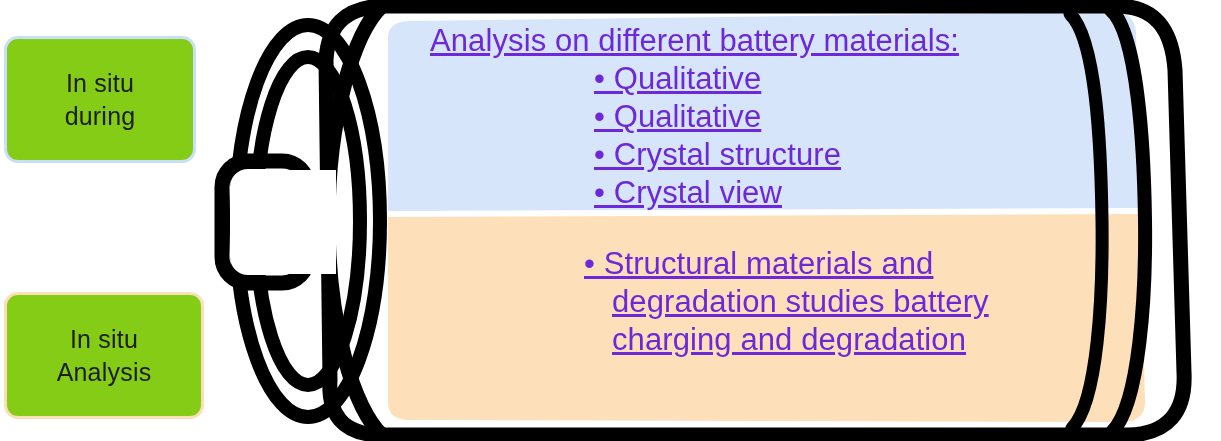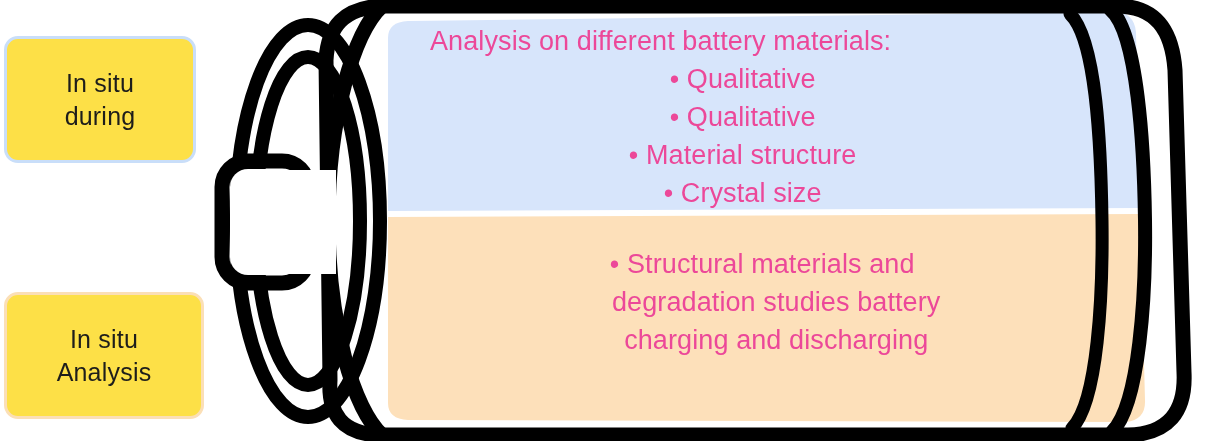--- a/index.html
+++ b/index.html
@@ -6,51 +6,52 @@
   body{
     width:1221px;height:441px;position:relative;overflow:hidden;
     font-family:"Liberation Sans","DejaVu Sans",sans-serif;
   }
   #stage{position:absolute;inset:0;width:1221px;height:441px;}
 
   
   .chip{
     position:absolute;
     box-sizing:border-box;
-    background:#fde047;
+    background:#84cc16;
     border-radius:14px;
     border:3px solid #c9def9;
     display:flex;align-items:center;justify-content:center;
     text-align:center;
     color:#1d1d1b;
     font-size:25px;
     line-height:1.32;
     letter-spacing:.2px;
   }
   #chip-static{ left:4px;  top:36px;  width:192px; height:127px; border-color:#c9def9; }
   #chip-operando{ left:4px; top:292px; width:200px; height:127px; border-color:#fbdfb6; }
   .chip .chip-text{display:block;padding:0 6px;}
 
   
   #battery{position:absolute;left:204px;top:0;width:1017px;height:441px;}
 
   
   .face-text{
     position:absolute;
-    color:#ec4899;
-    font-size:27px;
+    color:#6d28d9;
+    font-size:31px;
     line-height:38px;
     letter-spacing:.1px;
     white-space:nowrap;
+    text-decoration:underline;
   }
   #blue-block{ left:430px; top:22px; }
   #orange-block{ left:470px; top:245px; }
 
   .hdr{display:block;}
-  .bullets{display:block;margin:0;padding:0;list-style:none;text-align:center;}
+  .bullets{display:block;margin:0;padding:0;list-style:none;}
   .bullets li{display:block;white-space:nowrap;}
   #blue-block .bullets{ padding-left:178px; }
   #blue-block .bullets li{ text-indent:-14px; }
   #orange-block .bullets{ padding-left:128px; }
   #orange-block .bullets li.b-first{ text-indent:-14px; }
   #orange-block .bullets li.b-cont{ text-indent:0; padding-left:14px; }
 </style>
 </head>
 <body>
 
@@ -111,26 +112,26 @@
       <rect fill="#ffffff" x="26" y="169" width="70" height="106" rx="18" ry="18"></rect>
     </g>
 
   </svg>
 
   <div class="face-text" id="blue-block">
     <span class="hdr">Analysis on different battery materials:</span>
     <ul class="bullets">
       <li>• Qualitative</li>
       <li>• Qualitative</li>
-      <li>• Material structure</li>
-      <li>• Crystal size</li>
+      <li>• Crystal structure</li>
+      <li>• Crystal view</li>
     </ul>
   </div>
 
   <div class="face-text" id="orange-block">
     <ul class="bullets">
       <li class="b-first">• Structural materials and</li>
       <li class="b-cont">degradation studies battery</li>
-      <li class="b-cont">charging and discharging</li>
+      <li class="b-cont">charging and degradation</li>
     </ul>
   </div>
 
 </div>
 
 </body></html>

